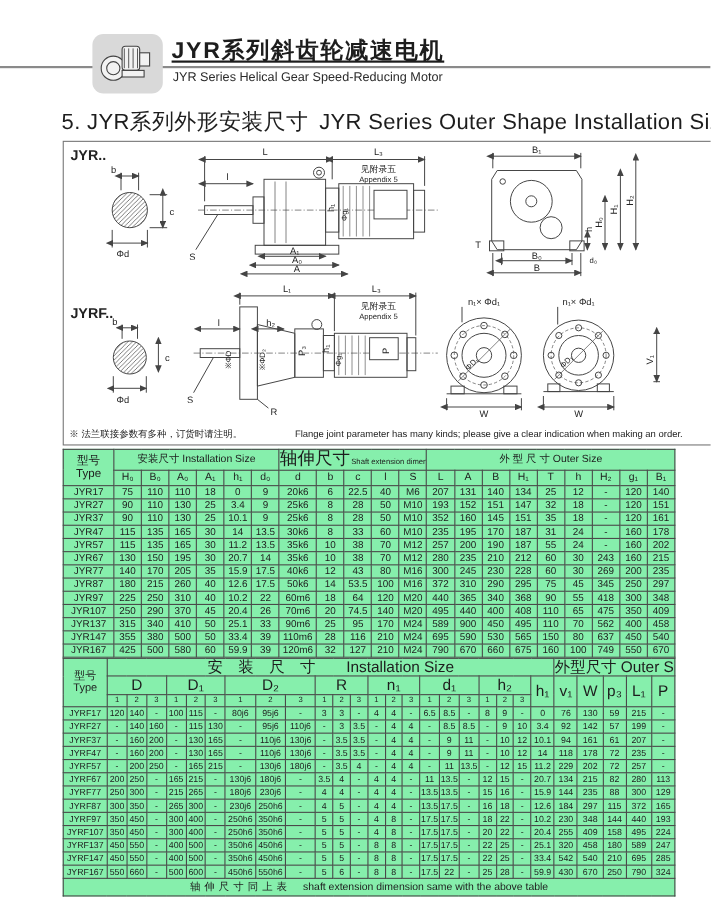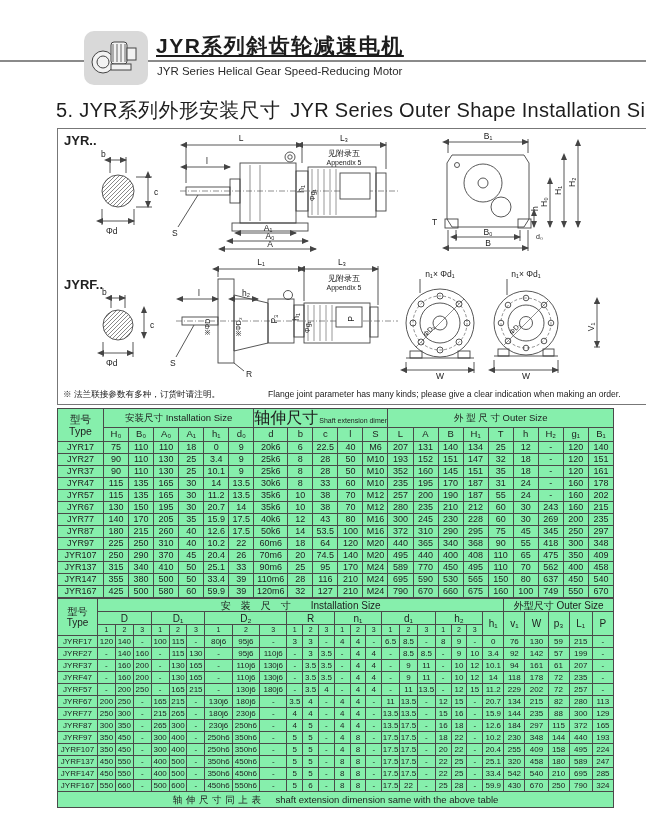--- a/index.html
+++ b/index.html
@@ -27,21 +27,21 @@
   table{border-collapse:collapse;table-layout:fixed;background:#86efac;}
   th,td{border:1px solid #4a4a4a;text-align:center;vertical-align:middle;padding:0;
         font-weight:normal;white-space:nowrap;overflow:hidden;}
   .t1{left:57px;top:408px;width:557px;}
   .t1 th{font-size:9.5px;height:13px;line-height:1.1;}
   .t1 td{font-size:9px;height:11px;line-height:11px;}
   .t1 .typeh{font-size:10.5px;line-height:1.15;}
   .zh10{font-size:16px;}
   .en7{font-size:7px;margin-left:1px;}
   .t2{left:57px;top:598px;width:557px;}
-  .t2 th{font-size:10px;height:12px;line-height:1.1;}
+  .t2 th{font-size:14px;height:12px;line-height:1.1;}
   .t2 td{font-size:8px;height:11px;line-height:11px;}
   .t2 .typeh{font-size:10px;line-height:1.15;}
   .t2 .sub th{font-size:7px;height:10px;}
   .t2 tfoot td{font-size:9.5px;height:15px;line-height:15px;letter-spacing:.5px;margin-top:23px;}
   .t2 tfoot .en{margin-left:14px;letter-spacing:0;}
   col.w-type1{width:46px;} col.w-d{width:34px;}
   col.w-type2{width:38px;}
   col.wD{width:17px;} col.wD2{width:26px;} col.wR{width:15px;}
   col.wh1{width:20px;} col.wOut{width:20px;} col.wW{width:22px;}
 </style>
@@ -579,21 +579,21 @@
         <td>410</td>
         <td>50</td>
         <td>25.1</td>
         <td>33</td>
         <td>90m6</td>
         <td>25</td>
         <td>95</td>
         <td>170</td>
         <td>M24</td>
         <td>589</td>
-        <td>770</td>
+        <td>900</td>
         <td>450</td>
         <td>495</td>
         <td>110</td>
         <td>70</td>
         <td>562</td>
         <td>400</td>
         <td>458</td>
       </tr>
       <tr>
         <td>JYR147</td>

